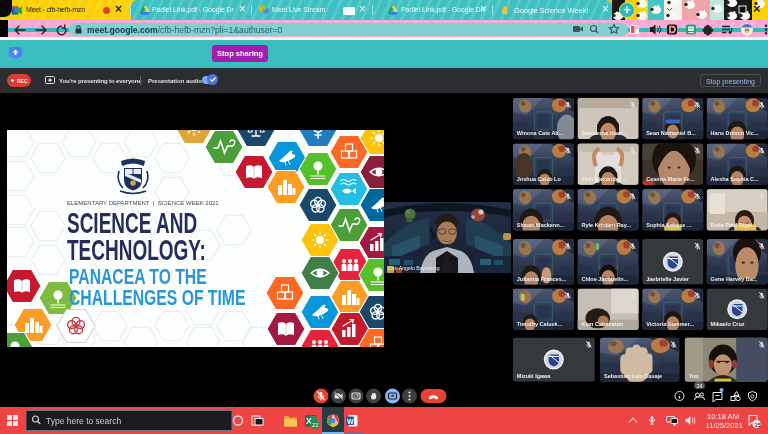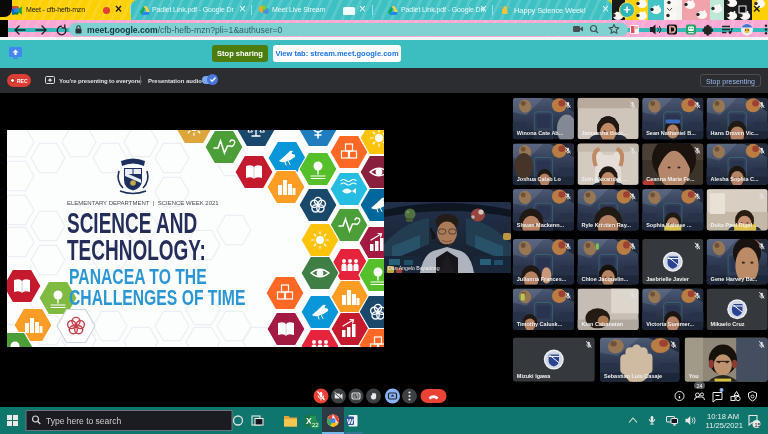--- a/index.html
+++ b/index.html
@@ -133,21 +133,21 @@
         <path d="M5.5 0 L10.5 0 L16 9.5 L11 9.5 Z" fill="#ffcf48"></path>
         <path d="M5.5 0 L0 9.5 L2.75 14 L8.25 4.7 Z" fill="#11a861"></path>
         <path d="M2.75 14 L13.25 14 L16 9.5 L5.5 9.5 Z" fill="#2684fc"></path>
       </svg>
 <div class="abs" style="left:401px;top:6px;font-size:7px;color:#eefafa;letter-spacing:-0.1px">Padlet Link.pdf - Google Dri</div>
 <div class="abs" style="left:480px;top:2px;color:#eafcfc;font-size:12px">×</div>
 <svg class="abs" style="left:500px;top:5px" width="10" height="10" viewBox="0 0 10 10">
         <path d="M2 9 L2.2 4.5 Q2.3 3.6 3 3.9 L3.4 2.2 Q3.6 1.2 4.2 1.5 L4.8 1 Q5.4 0.6 5.6 1.5 L6.4 2 Q7 1.8 7 2.8 L7.6 9 Z" fill="#f5c138"></path>
         <path d="M1 3.2 Q0.4 2.4 1 1.6 M9 3.4 Q9.6 2.6 9 1.8" stroke="#f5c138" stroke-width="0.7" fill="none"></path>
       </svg>
-<div class="abs" style="left:514px;top:6px;font-size:7.5px;color:#eefafa;letter-spacing:-0.1px">Happy Science Week!</div>
+<div class="abs" style="left:514px;top:6px;font-size:7.5px;color:#eefafa;letter-spacing:-0.1px">Google Science Week!</div>
 <div class="abs" style="left:602px;top:2px;color:#eafcfc;font-size:12px">×</div>
 <div class="abs" style="left:130px;top:5px;width:1px;height:10px;background:#9ce2e3"></div>
 <div class="abs" style="left:251px;top:5px;width:1px;height:10px;background:#9ce2e3"></div>
 <div class="abs" style="left:372px;top:5px;width:1px;height:10px;background:#9ce2e3"></div>
 <div class="abs" style="left:492px;top:5px;width:1px;height:10px;background:#9ce2e3"></div>
 </div>
 <div class="abs" style="left:8px;top:20px;width:768px;height:17px;background:#f9a8d4">
 <div class="abs" style="left:0;top:0;width:768px;height:17px;background-image:repeating-linear-gradient(115deg,rgba(255,255,255,0.10) 0 3px,rgba(255,255,255,0) 3px 9px)"></div>
 <div class="abs" style="left:0;top:8px;width:768px;height:4px;background:#35b8ba"></div>
 <svg class="abs" style="left:4px;top:4px" width="90" height="12" viewBox="0 0 90 12">
@@ -208,22 +208,21 @@
         </g>
       </svg>
 </div>
 <div class="abs" style="left:0;top:37px;width:768px;height:3px;background:#f2f6f6"></div>
 <div class="abs" style="left:0;top:40px;width:768px;height:28px;background:#3cbdbf">
 <svg class="abs" style="left:9px;top:7px" width="13" height="12" viewBox="0 0 13 12">
         <rect x="0" y="0" width="13" height="10" rx="1.5" fill="#4286f5"></rect>
         <path d="M6.5 2.5 L9.5 5.5 H7.5 V8 H5.5 V5.5 H3.5 Z" fill="#fff"></path>
         <rect x="4" y="10.5" width="5" height="1.5" fill="#4286f5"></rect>
       </svg>
-<div class="abs flex" style="left:212px;top:5px;width:56px;height:17px;background:#4d7c0f;border-radius:3px;color:#fff;font-size:7.5px;font-weight:bold;justify-content:center">Stop sharing</div>
-<div class="abs flex" style="left:273px;top:5px;width:128px;height:17px;background:#fff;border-radius:3px;color:#1a73e8;font-size:7.5px;font-weight:bold;justify-content:center">View tab: stream.meet.google.com</div>
+<div class="abs flex" style="left:212px;top:5px;width:56px;height:17px;background:#a21caf;border-radius:3px;color:#fff;font-size:7.5px;font-weight:bold;justify-content:center">Stop sharing</div>
 </div>
 <div class="abs" style="left:0;top:68px;width:768px;height:25px;background:#2b2d30">
 <div class="abs flex" style="left:7px;top:6px;width:24px;height:13px;background:#dd3d32;border-radius:7px;justify-content:center;gap:1.5px">
         <span style="width:5px;height:5px;border-radius:50%;background:#fff;display:inline-block;border:1px solid #a02020"></span>
         <span style="color:#fff;font-size:5px;font-weight:bold">REC</span>
       </div>
 <svg class="abs" style="left:45px;top:8px" width="10" height="8" viewBox="0 0 10 8">
         <rect x="0.5" y="0.5" width="9" height="7" rx="1.2" fill="none" stroke="#dadce0" stroke-width="1"></rect>
         <path d="M5 6 V3.4 M3.4 4.4 L5 2.6 L6.6 4.4 Z" stroke="#dadce0" stroke-width="1" fill="#dadce0"></path>
       </svg>
@@ -1281,21 +1280,21 @@
         </g>
         <g transform="translate(752.5,14)">
           <path d="M0 -4.5 L4 -3 V0 q0 3.5 -4 5 q-4 -1.5 -4 -5 V-3 Z"></path>
           <circle cx="0" cy="0.5" r="1.5" stroke-width="0.9"></circle>
         </g>
       </g>
       <rect x="694" y="0" width="11" height="7" rx="3.5" fill="#9aa0a6" opacity="0.55"></rect>
       <text x="696.5" y="5.5" font-size="5.5" fill="#fff" font-family="Liberation Sans">24</text>
       <circle cx="721.5" cy="8" r="2" fill="#8ab4f8"></circle>
     </svg>
-<div class="abs" style="left:0;top:407px;width:768px;height:27px;background:#0f766e">
+<div class="abs" style="left:0;top:407px;width:768px;height:27px;background:#ef4444">
 <svg class="abs" style="left:0;top:0" width="768" height="27" viewBox="0 0 768 27">
         <g fill="#e8e8e8">
           <rect x="7" y="8" width="5" height="5"></rect>
           <rect x="13" y="8" width="5" height="5"></rect>
           <rect x="7" y="14" width="5" height="5"></rect>
           <rect x="13" y="14" width="5" height="5"></rect>
         </g>
         <rect x="26" y="3.5" width="206" height="20" fill="#1b1b22" stroke="#72727a" stroke-width="1"></rect>
         <g transform="translate(36,13)" stroke="#d8d8d8" stroke-width="1.2" fill="none">
           <circle cx="-0.5" cy="-1" r="3"></circle>

